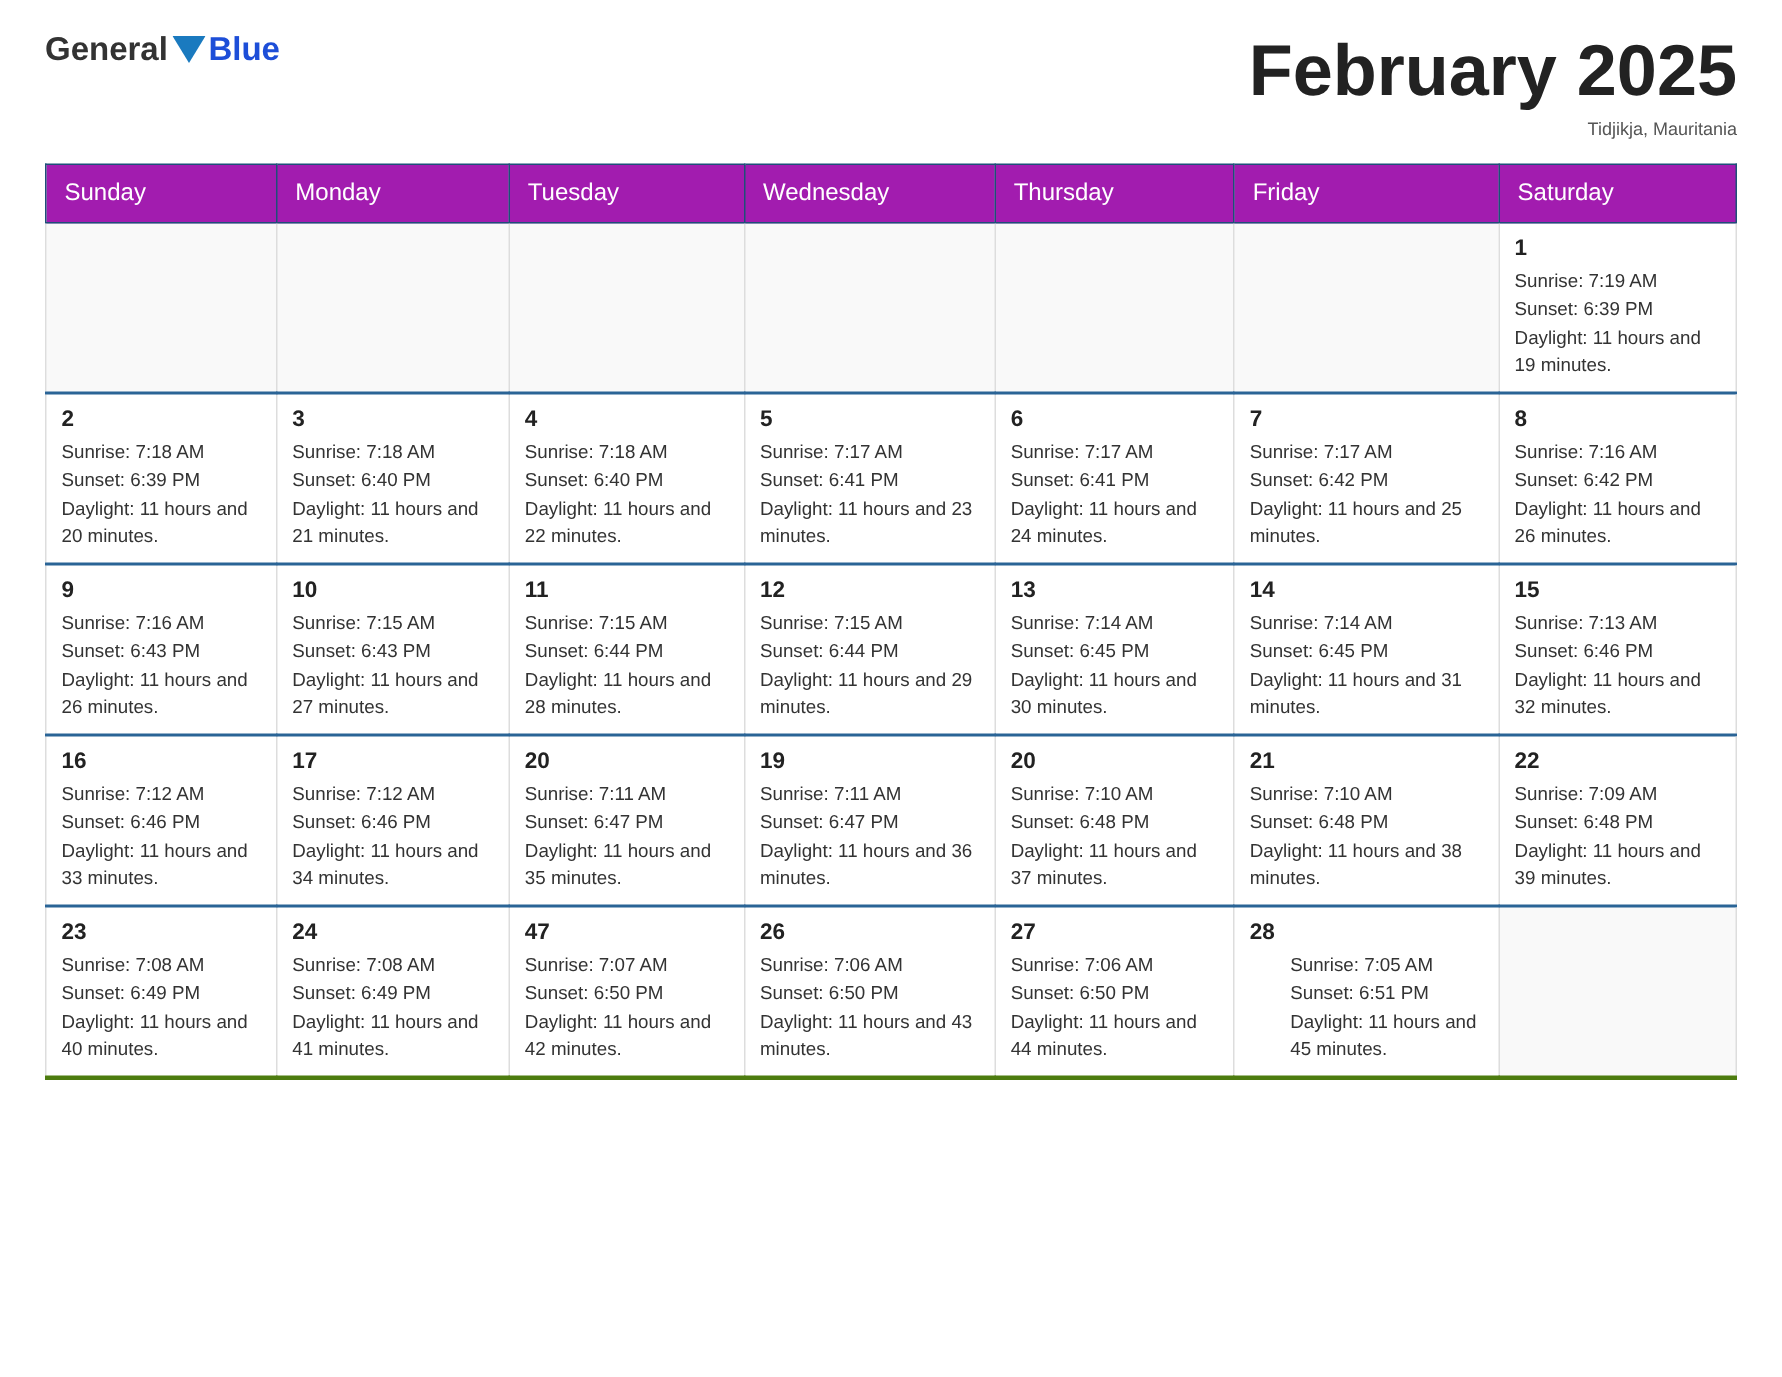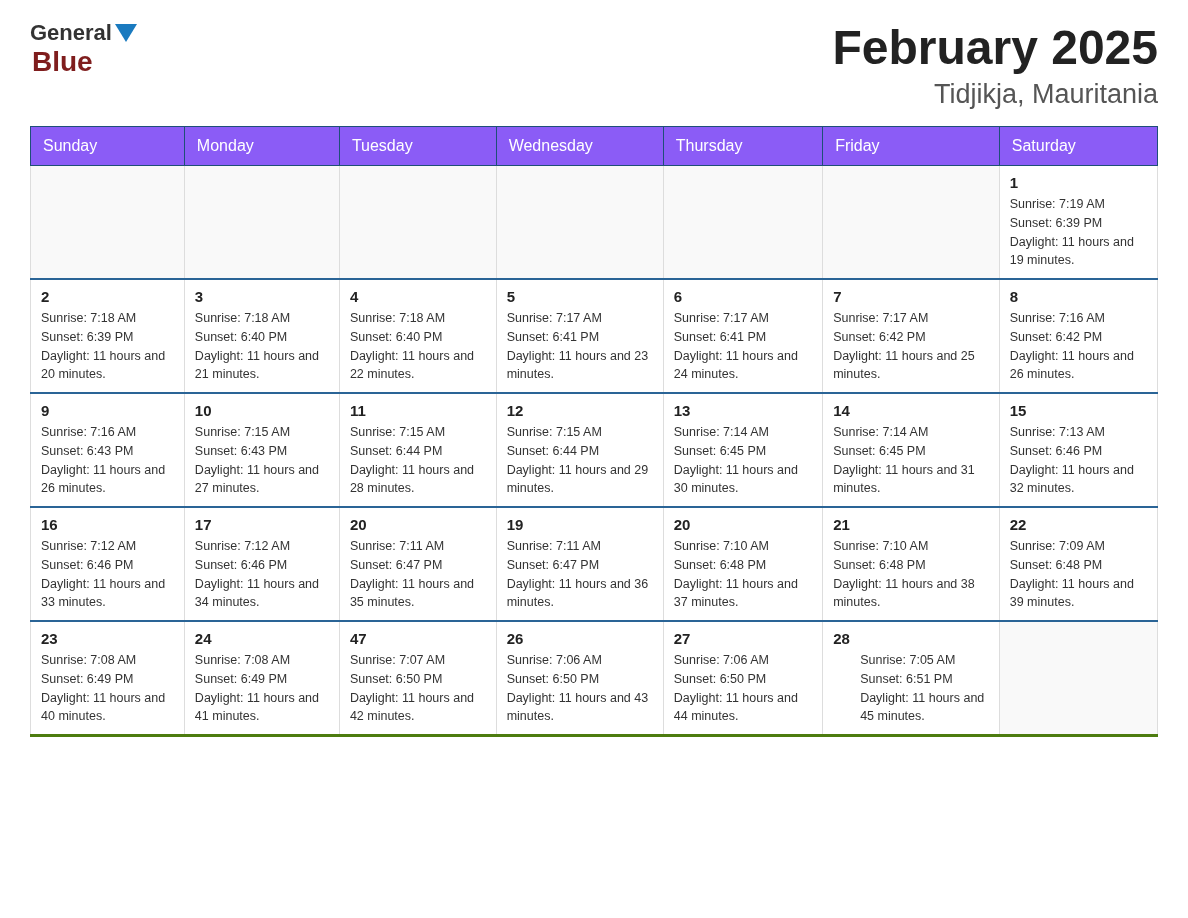--- a/index.html
+++ b/index.html
@@ -14,51 +14,51 @@
       justify-content: space-between;
       align-items: flex-start;
       margin-bottom: 16px;
     }
     .logo-text-general {
       font-size: 22px;
       font-weight: bold;
       color: #333;
     }
     .logo-text-blue {
-      font-size: 28px;
+      font-size: 22px;
       font-weight: bold;
-      color: #7f1d1d;
+      color: #1d4ed8;
     }
     .logo-wrapper {
       display: flex;
-      flex-direction: column;
+      flex-direction: row;
     }
     .logo-top {
       display: flex;
       align-items: center;
     }
     .title-section {
       text-align: right;
     }
     .calendar-title {
       font-size: 48px;
       font-weight: bold;
       color: #222;
     }
     .calendar-subtitle {
-      font-size: 27px;
+      font-size: 12px;
       color: #555;
       margin-top: 4px;
     }
     table {
       width: 100%;
       border-collapse: collapse;
     }
     thead tr {
-      background-color: #8b5cf6;
+      background-color: #a21caf;
     }
     thead th {
       color: #ffffff;
       font-size: 16px;
       font-weight: normal;
       padding: 10px 12px;
       text-align: left;
       border: 1px solid #1e4f78;
     }
     tbody tr {

